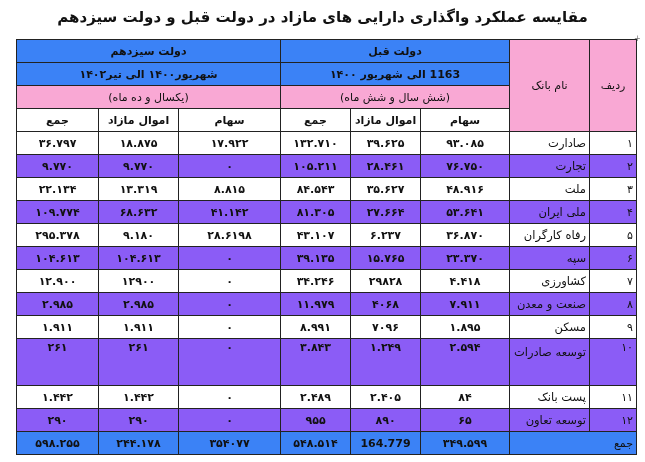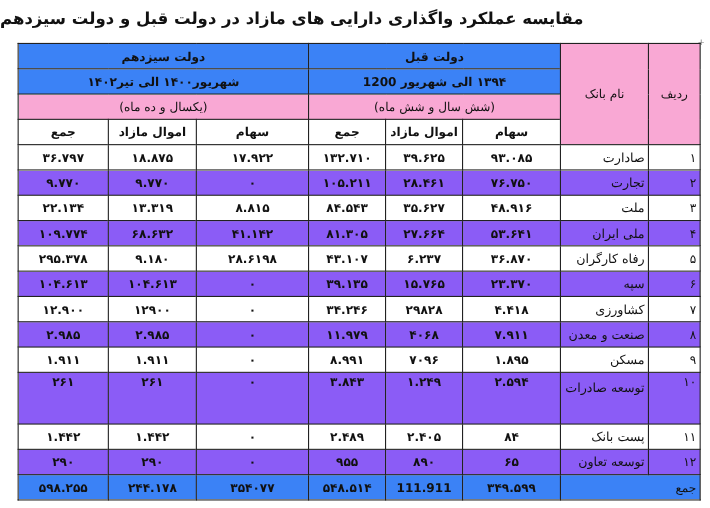--- a/index.html
+++ b/index.html
@@ -1,18 +1,18 @@
 <!DOCTYPE html>
 <html><head>
 <meta charset="utf-8">
 <style>
   html, body { margin: 0; padding: 0; background: #ffffff; }
   body { width: 645px; height: 462px; position: relative; overflow: hidden;
          font-family: "DejaVu Sans", sans-serif; color: #111; }
-  .title { position: absolute; top: 8px; left: 0; width: 645px; text-align: left;
+  .title { position: absolute; top: 8px; left: 0; width: 645px; text-align: center;
            font-size: 15px; font-weight: bold; direction: rtl; }
   .marker { position: absolute; top: 34px; left: 634px; font-size: 8px; color: #777; }
   table { position: absolute; top: 39px; left: 16px; width: 620px; border-collapse: collapse;
           direction: rtl; font-size: 11px; table-layout: fixed; }
   td, th { border: 1px solid #222; text-align: center; padding: 0 3px; height: 22px;
            font-weight: bold; overflow: hidden; white-space: nowrap; }
   th { background: #3b82f6; font-size: 11px; }
   th.plain { background: #f9a8d4; font-weight: normal; }
   tr.shade td { background: #8b5cf6; }
   td.name { text-align: right; font-weight: normal; font-size: 11.5px; }
@@ -40,21 +40,21 @@
       <col style="width:82px">
   </colgroup>
   <tbody>
       <tr>
     <th class="plain" rowspan="4">ردیف</th>
     <th class="plain" rowspan="4">نام بانک</th>
     <th colspan="3">دولت قبل</th>
     <th colspan="3">دولت سیزدهم</th>
   </tr>
   <tr>
-    <th colspan="3">۱۳۹۴ الی شهریور 1200</th>
+    <th colspan="3">1163 الی شهریور ۱۴۰۰</th>
     <th colspan="3">شهریور۱۴۰۰ الی تیر۱۴۰۲</th>
   </tr>
   <tr>
     <th class="plain" colspan="3">(شش سال و شش ماه)</th>
     <th class="plain" colspan="3">(یکسال و ده ماه)</th>
   </tr>
   <tr>
     <th style="background:#fff">سهام</th>
     <th style="background:#fff">اموال مازاد</th>
     <th style="background:#fff">جمع</th>
@@ -179,20 +179,20 @@
     <td>۶۵</td>
     <td>۸۹۰</td>
     <td>۹۵۵</td>
     <td>۰</td>
     <td>۲۹۰</td>
     <td>۲۹۰</td>
   </tr>
   <tr class="total">
     <td class="totallabel" colspan="2">جمع</td>
     <td>۳۴۹.۵۹۹</td>
-    <td>111.911</td>
+    <td>164.779</td>
     <td>۵۴۸.۵۱۴</td>
     <td>۳۵۴۰۷۷</td>
     <td>۲۴۴.۱۷۸</td>
     <td>۵۹۸.۲۵۵</td>
   </tr>
 </tbody>
   </table>
 
 </body></html>

